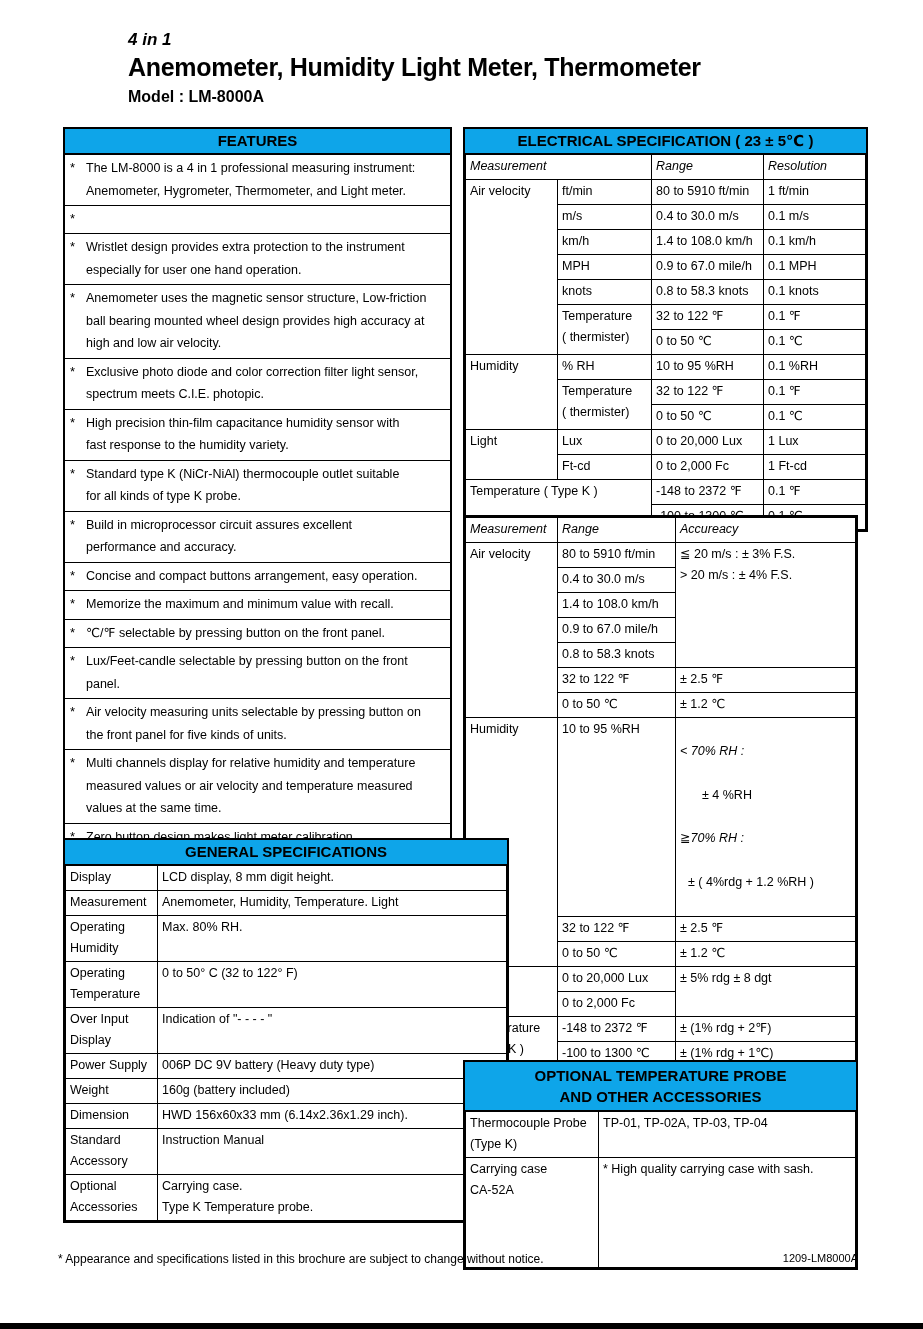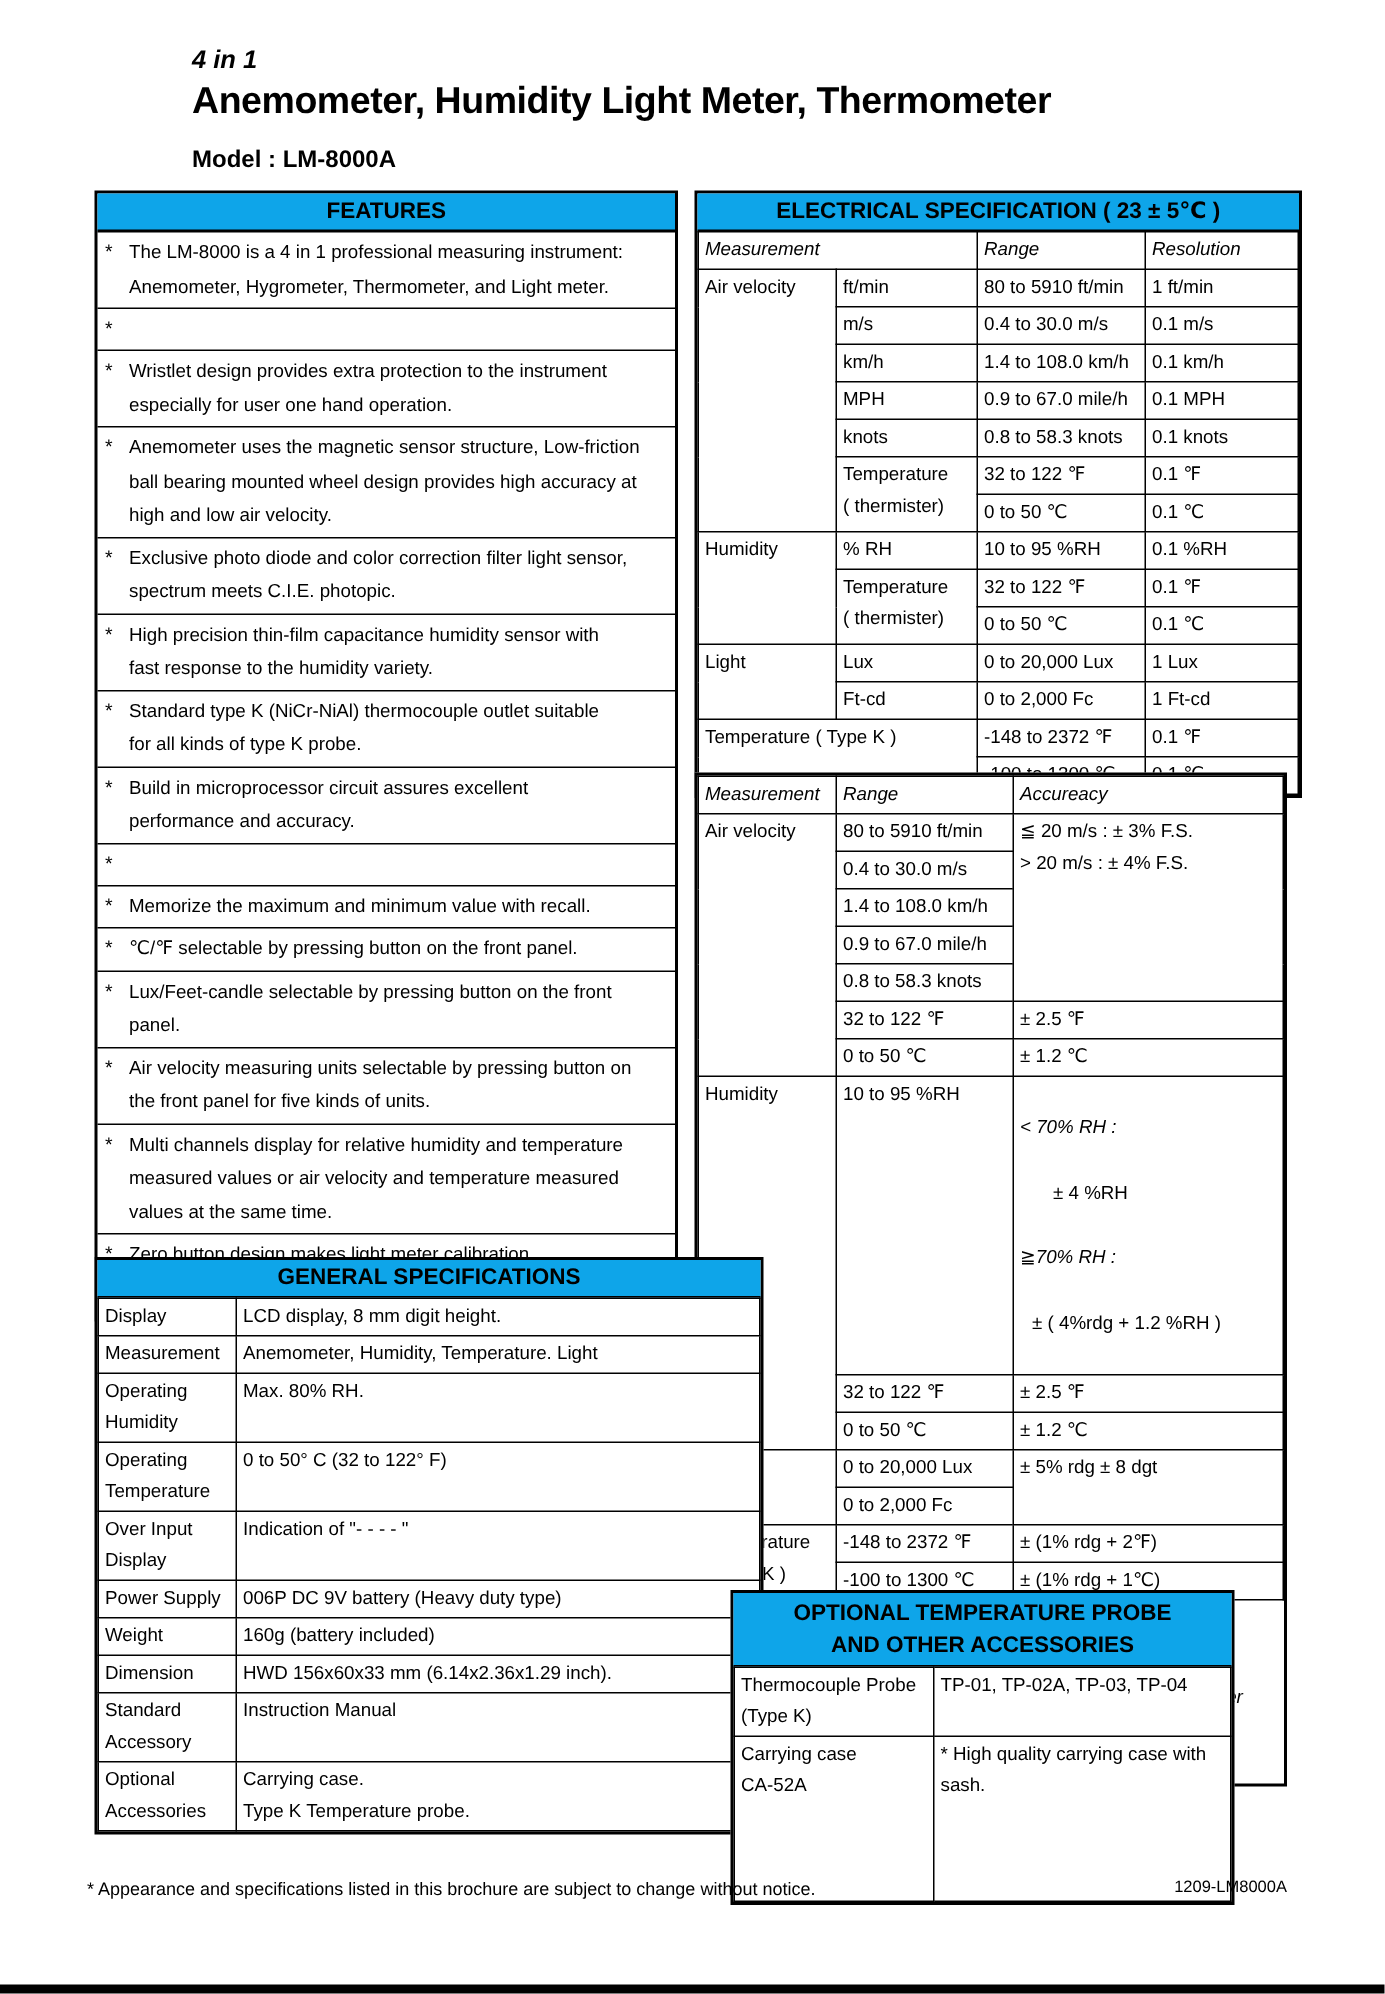--- a/index.html
+++ b/index.html
@@ -4,21 +4,21 @@
 <style>
   * { margin:0; padding:0; box-sizing:border-box; }
   html,body { background:#ffffff; }
   body {
     width:923px; height:1329px; position:relative; overflow:hidden;
     font-family:"Liberation Sans", "DejaVu Sans", sans-serif; color:#000;
   }
   .title-block { position:absolute; left:128px; top:30px; }
   .tagline { font-size:17px; font-weight:bold; font-style:italic; }
   .doc-title { font-size:25px; font-weight:bold; margin-top:3px; letter-spacing:-0.3px; }
-  .doc-model { font-size:16px; font-weight:bold; margin-top:16px; }
+  .doc-model { font-size:16px; font-weight:bold; margin-top:6px; }
 
   .box { position:absolute; border:2px solid #000; background:#fff; }
   .box-header {
     background:#0ea5e9; border-bottom:1px solid #000; text-align:center;
     font-weight:bold; font-size:15px; line-height:22px; padding:1px 0;
   }
 
   
   .feature-row { display:flex; border-top:1px solid #000; padding:2px 4px 3px 5px; }
   .feature-row:first-of-type { border-top:none; }
@@ -98,20 +98,21 @@
       <span class="feature-text">Standard type K (NiCr-NiAl) thermocouple outlet suitable
 for all kinds of type K probe.</span>
     </div>
   <div class="feature-row">
       <span class="feature-bullet">*</span>
       <span class="feature-text">Build in microprocessor circuit assures excellent
 performance and accuracy.</span>
     </div>
   <div class="feature-row">
       <span class="feature-bullet">*</span>
+      <span class="feature-text">Concise and compact buttons arrangement, easy operation.</span>
     </div>
   <div class="feature-row">
       <span class="feature-bullet">*</span>
       <span class="feature-text">Memorize the maximum and minimum value with recall.</span>
     </div>
   <div class="feature-row">
       <span class="feature-bullet">*</span>
       <span class="feature-text">℃/℉ selectable by pressing button on the front panel.</span>
     </div>
   <div class="feature-row">
@@ -372,21 +373,21 @@
     <tr>
       <td>Optional
 Accessories</td>
       <td>Carrying case.
 Type K Temperature probe.</td>
     </tr>
   </tbody>
     </table>
 </div>
 
-<div class="box" style="left:463px; top:1060px; width:336px;margin-left:24px;">
+<div class="box" style="left:463px; top:1060px; width:395px;">
   <div class="box-header two-line-header">
     <div>OPTIONAL TEMPERATURE PROBE</div>
     <div>AND OTHER ACCESSORIES</div>
   </div>
   <table class="spec">
     <colgroup>
         <col style="width:133px">
         <col>
       </colgroup>
     <tbody>

